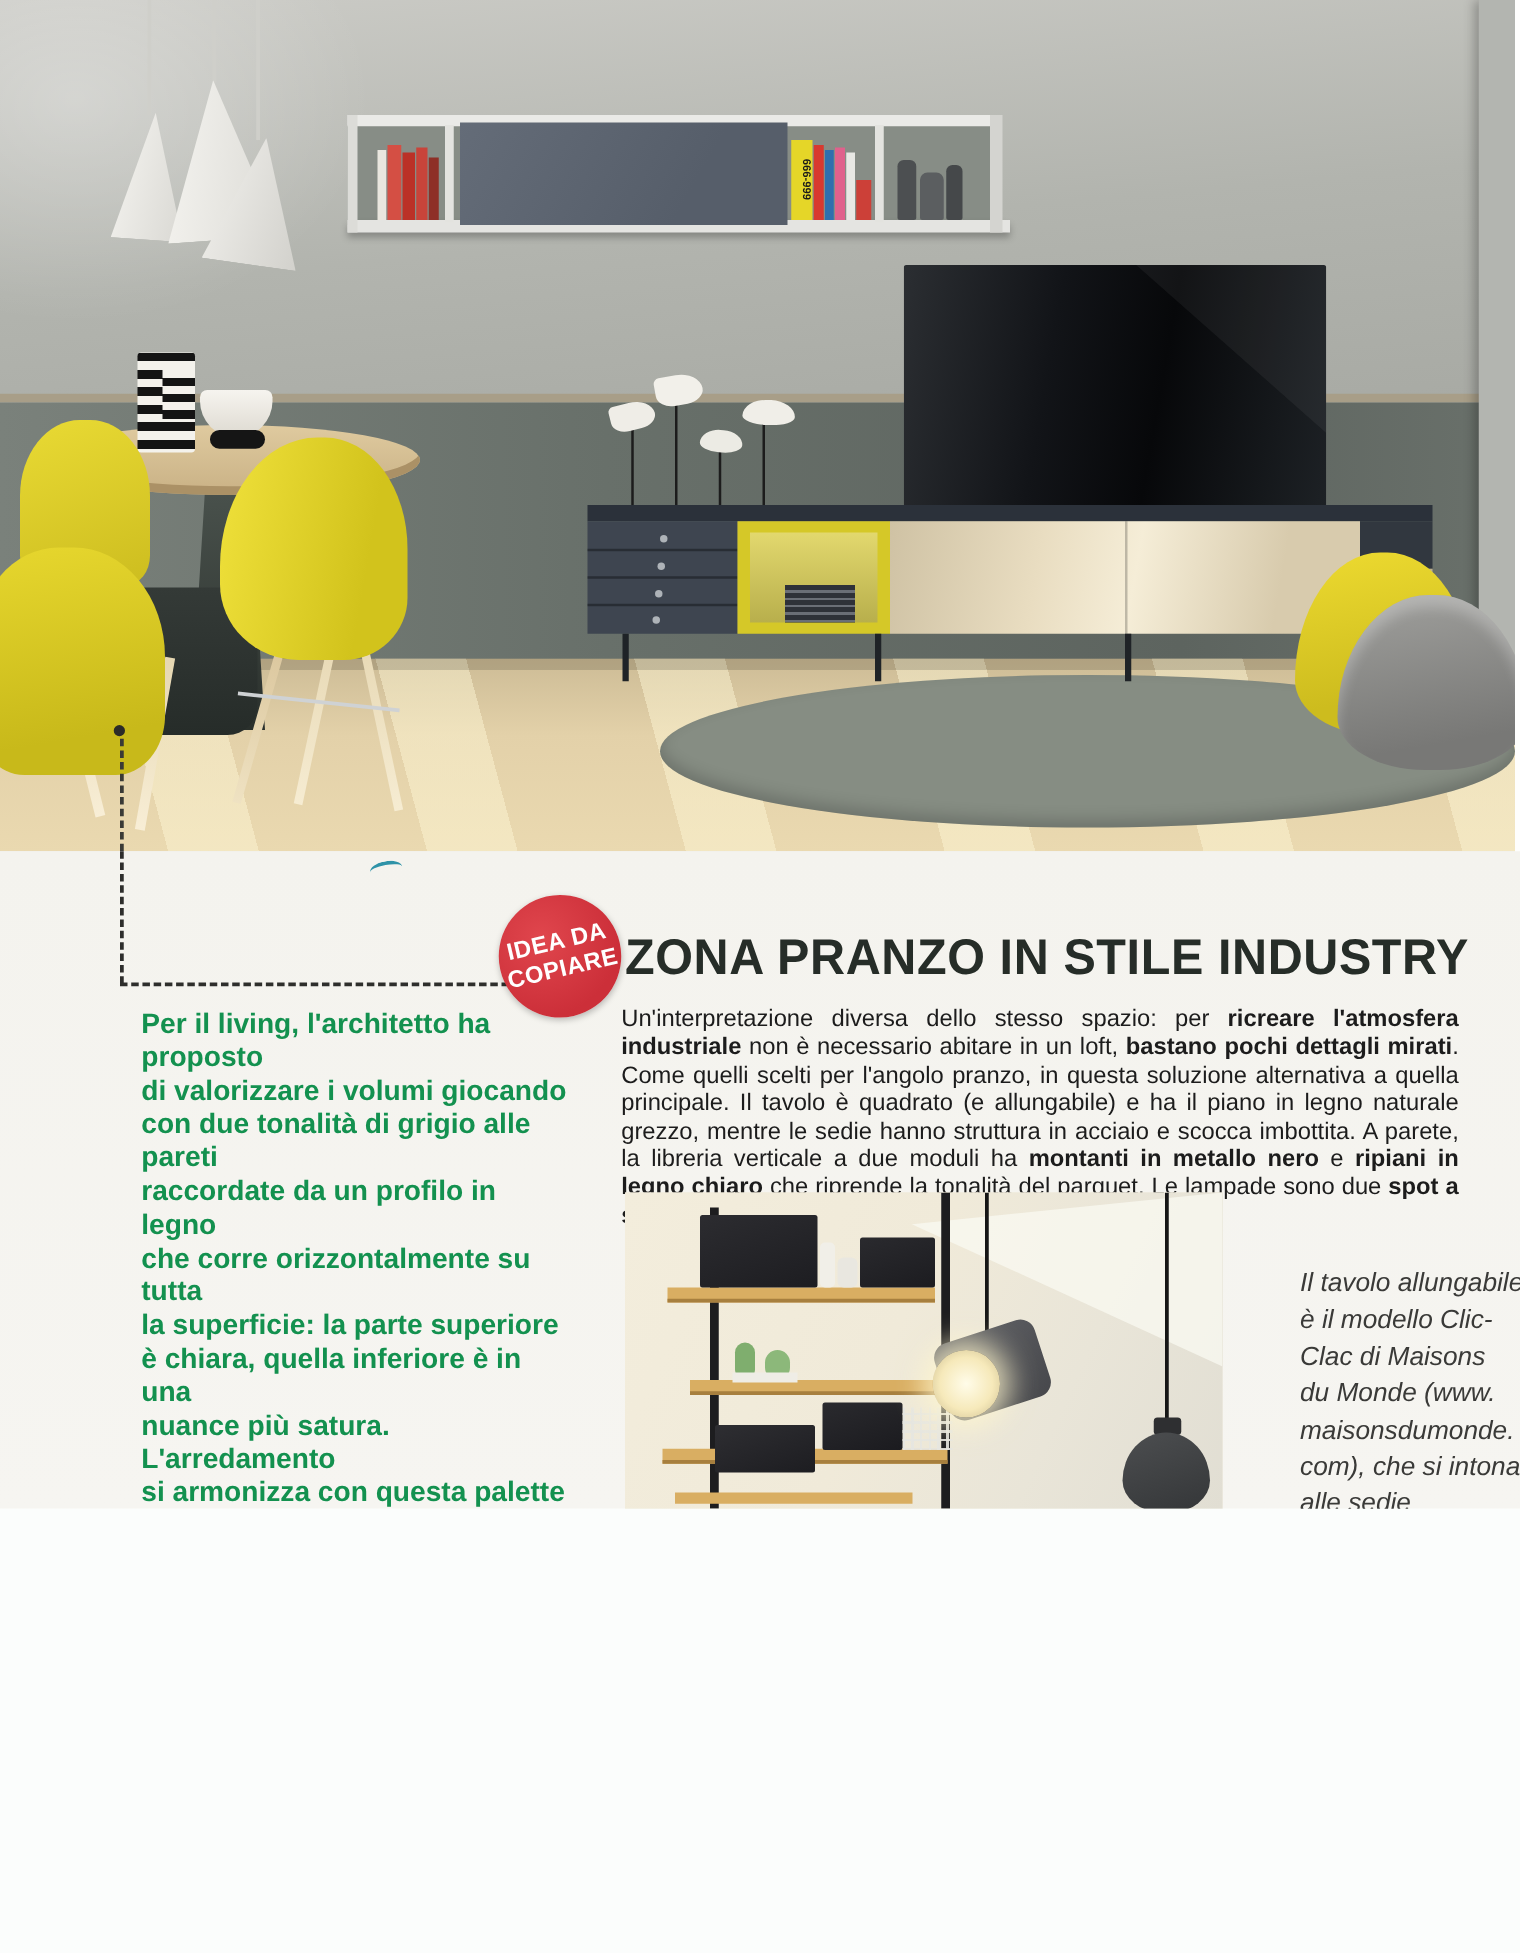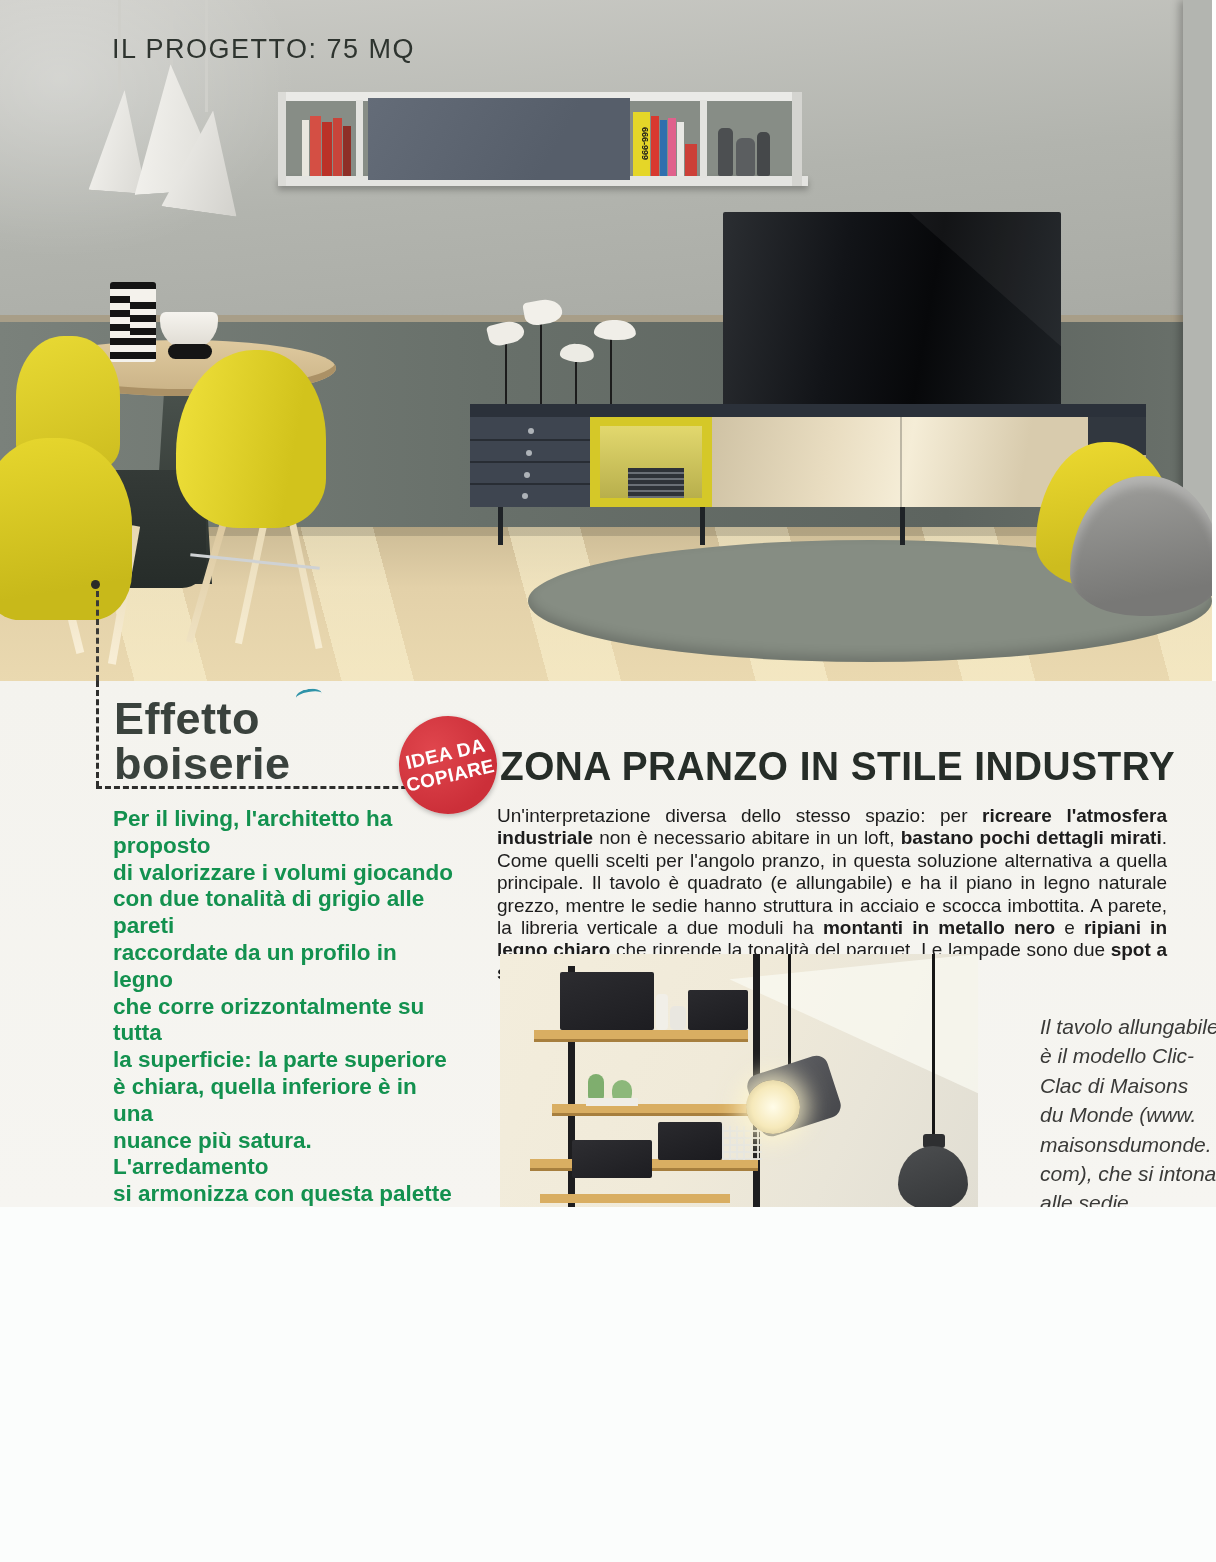--- a/index.html
+++ b/index.html
@@ -142,33 +142,30 @@
     <div class="sh" style="left:575px;top:360px;width:2px;height:44px;background:#1c1c1c;"></div>
     <div class="sh" style="left:610px;top:338px;width:2px;height:66px;background:#1c1c1c;"></div>
     <div class="sh" style="left:488px;top:322px;width:36px;height:22px;border-radius:20% 85% 60% 60%/30% 95% 70% 70%;background:#efede7;transform:rotate(-14deg);"></div>
     <div class="sh" style="left:524px;top:300px;width:38px;height:24px;border-radius:20% 85% 60% 60%/30% 95% 70% 70%;background:#f2f0ea;transform:rotate(-10deg);"></div>
     <div class="sh" style="left:560px;top:344px;width:34px;height:18px;border-radius:60% 60% 60% 60%/80% 80% 50% 50%;background:#ecead e4;background-color:#ecead f;background:#ecea e4;background:#ecebe4;transform:rotate(4deg);"></div>
     <div class="sh" style="left:594px;top:320px;width:42px;height:20px;border-radius:60% 60% 60% 60%/85% 85% 45% 45%;background:#f0eee8;transform:rotate(2deg);"></div>
 
     <div class="sh" style="left:1036px;top:442px;width:142px;height:146px;border-radius:48% 48% 46% 46%/70% 70% 30% 30%;background:linear-gradient(170deg,#edda30,#cdbc1e 75%);"></div>
     <div class="sh" style="left:1070px;top:476px;width:152px;height:140px;border-radius:48% 48% 46% 46%/70% 70% 30% 30%;background:linear-gradient(170deg,#a0a09d,#787876 80%);box-shadow:inset 0 10px 10px rgba(255,255,255,.25);"></div>
 
-    <div class="abs kicker">IL PROGETTO: 75 MQ</div>
     <div class="abs dash-dot"></div>
     <div class="abs dash-v-photo"></div>
   </div>
 
   <div class="abs content-bg"></div>
 
   <div class="abs dash-v"></div>
   <div class="abs dash-h"></div>
   <div class="abs pen-mark"></div>
 
-  <h1 class="abs left-title" style="margin:0;">Effetto
-boiserie</h1>
   <div class="abs left-body">Per il living, l'architetto ha proposto
 di valorizzare i volumi giocando
 con due tonalità di grigio alle pareti
 raccordate da un profilo in legno
 che corre orizzontalmente su tutta
 la superficie: la parte superiore
 è chiara, quella inferiore è in una
 nuance più satura. L'arredamento
 si armonizza con questa palette
 cromatica, ma si "accende" con

